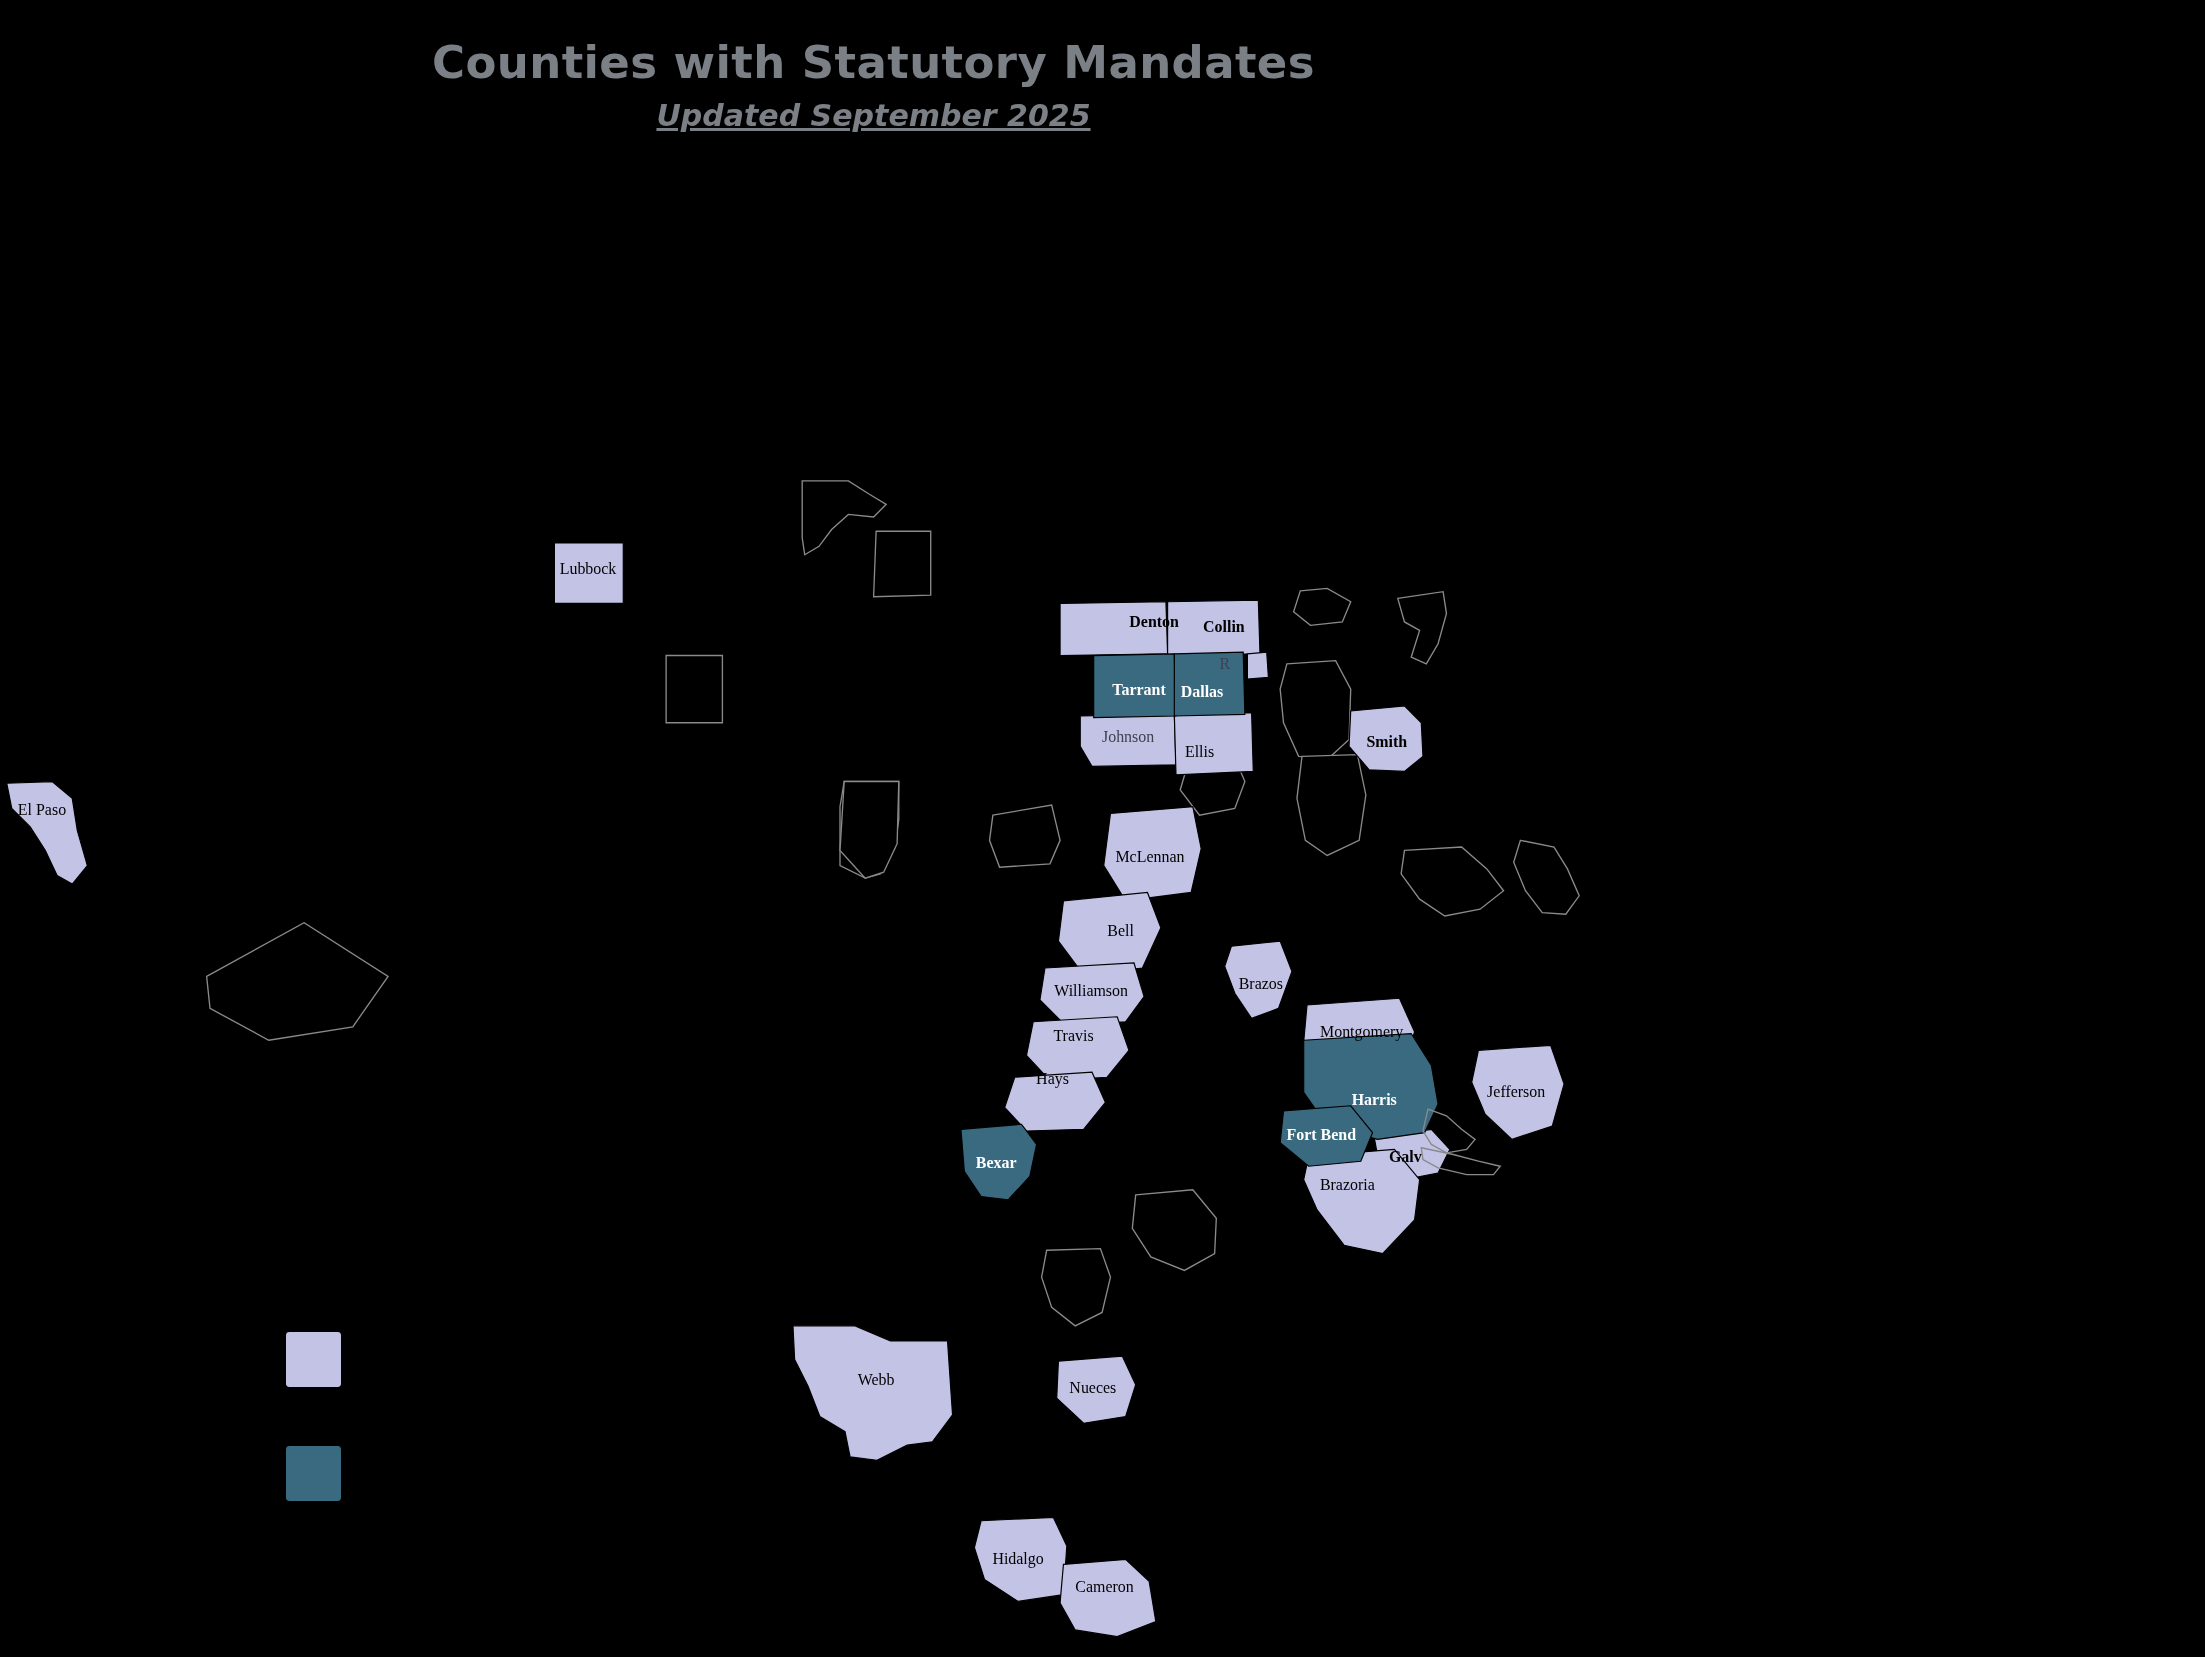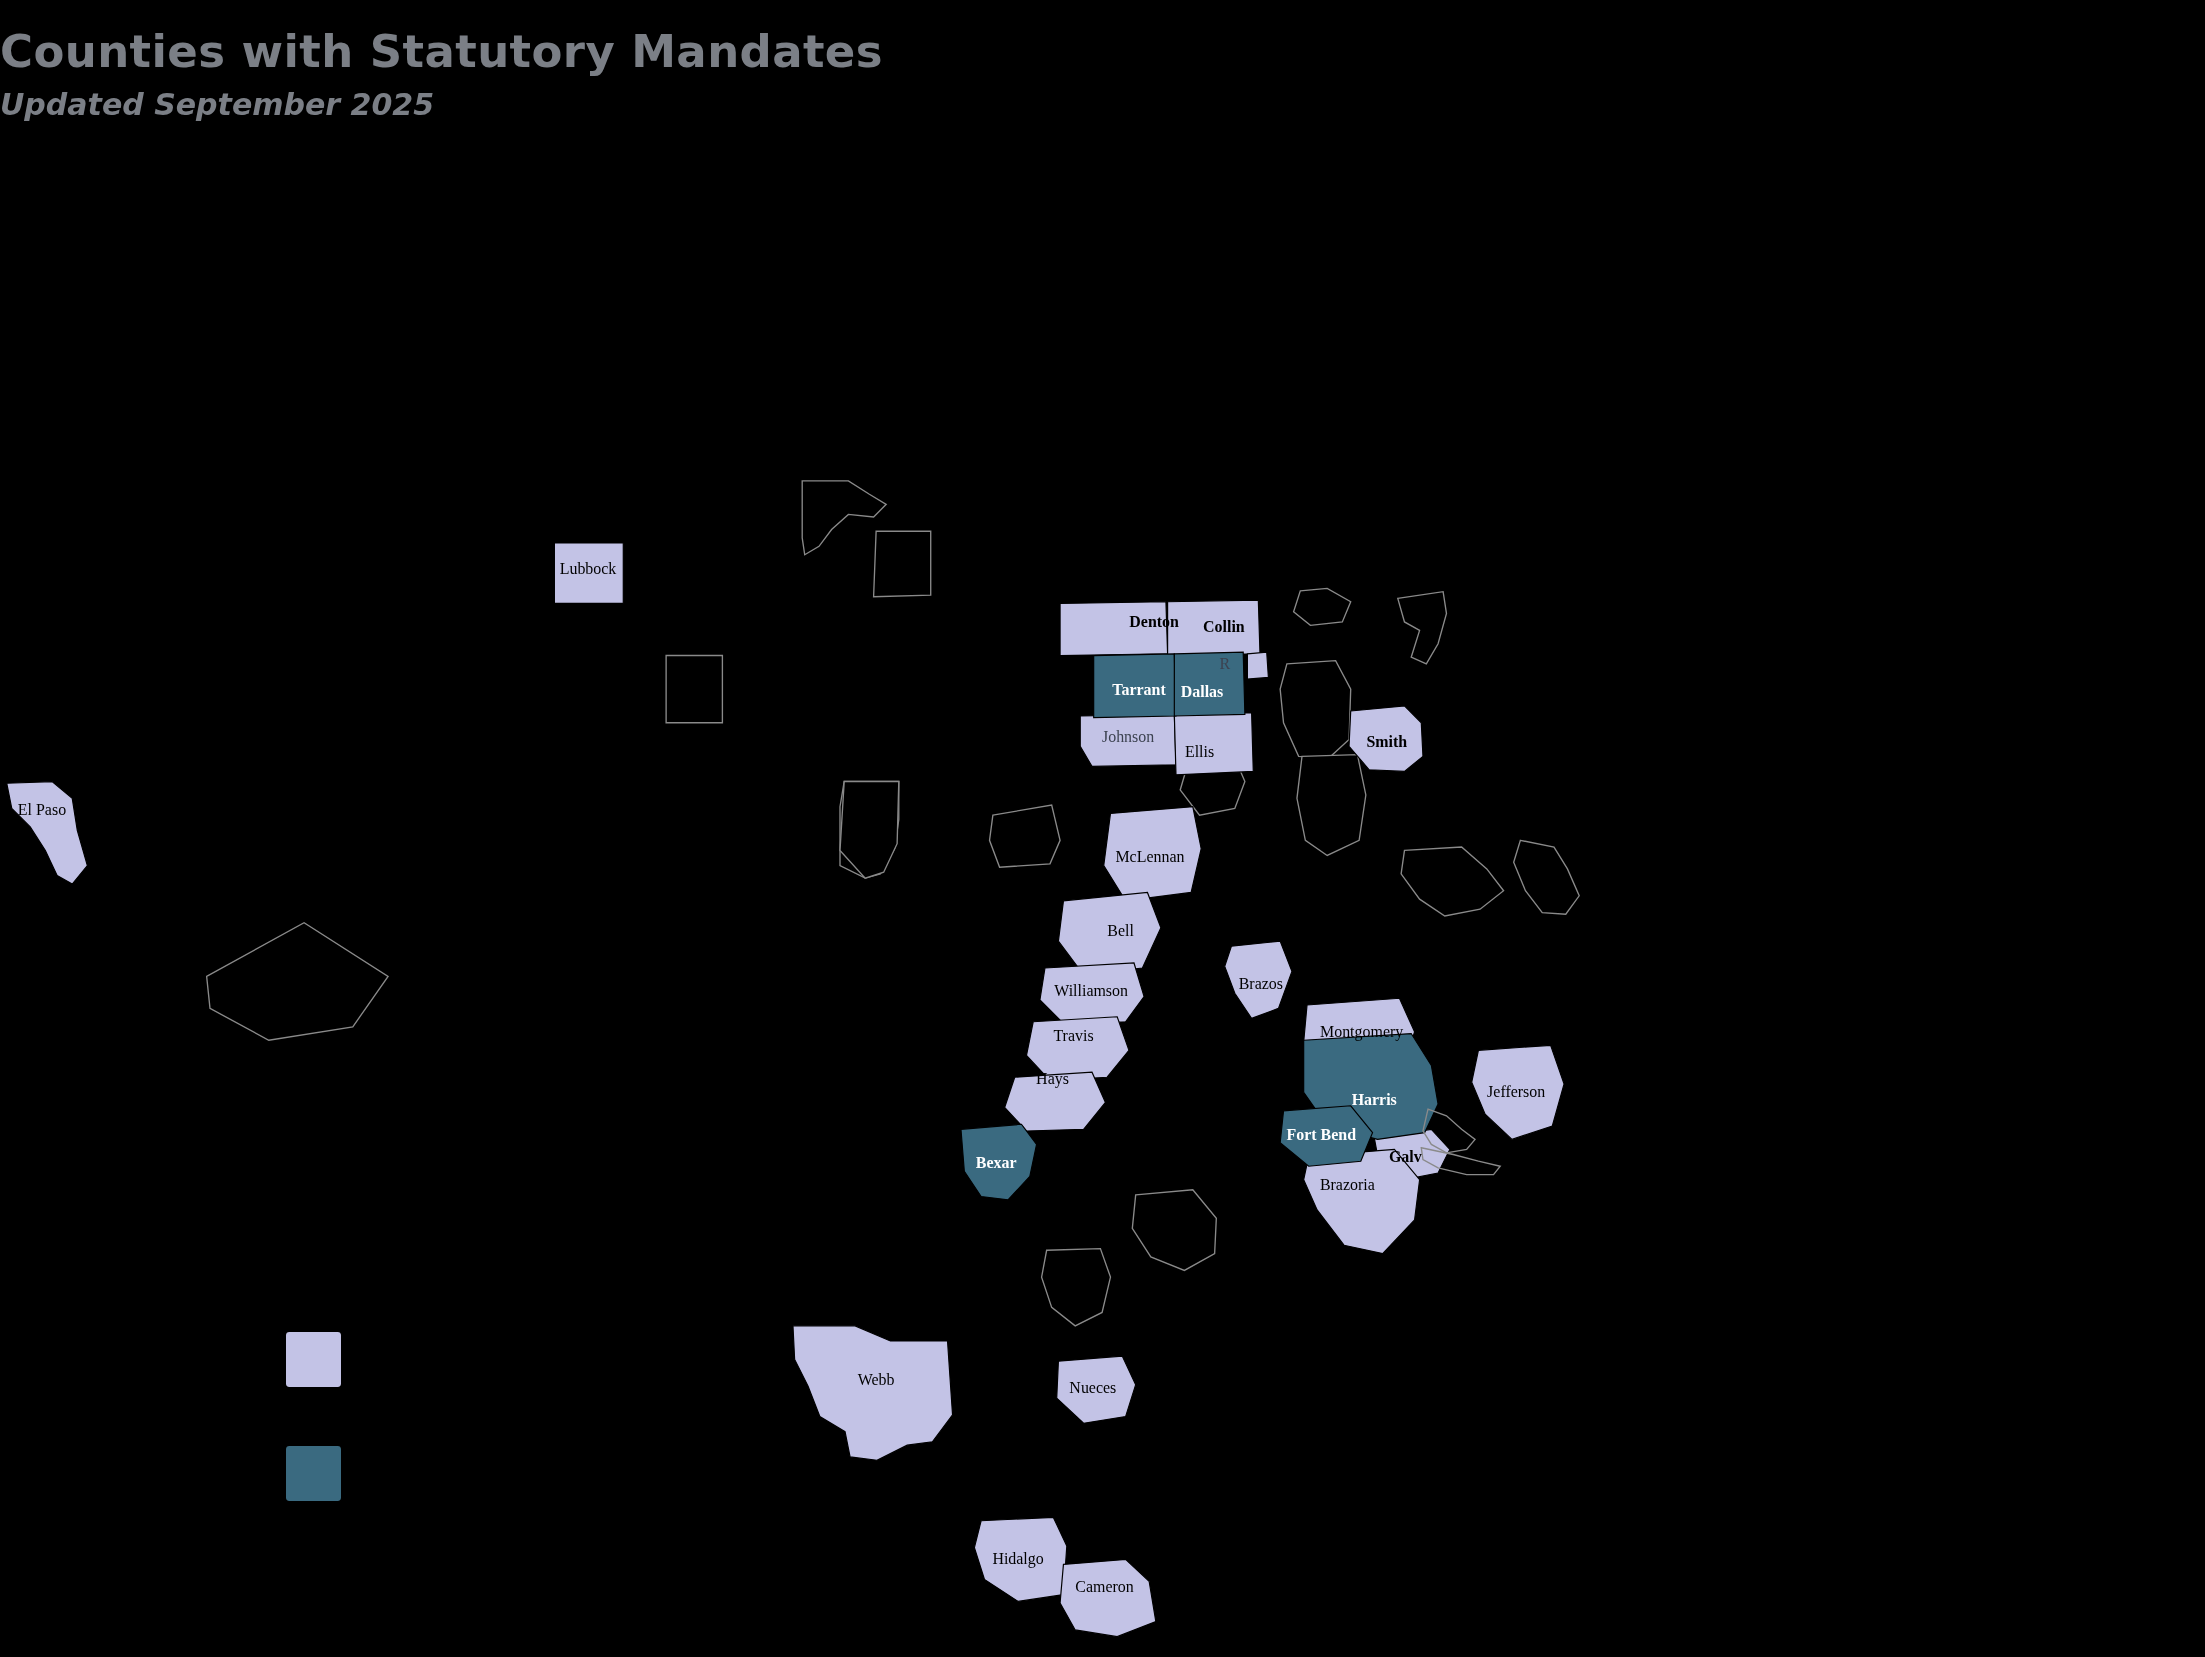--- a/index.html
+++ b/index.html
@@ -16,39 +16,41 @@
   }
   #map-stage {
     position: absolute;
     left: 0; top: 0;
     width: 2205px;
     height: 1658px;
   }
   .title-block {
     position: absolute;
     left: 0;
-    top: 27px;
+    top: 38px;
     width: 1747px;
+    text-align: center;
     pointer-events: none;
   }
   .map-title {
     font-family: "DejaVu Sans", sans-serif;
     font-weight: bold;
     font-size: 45px;
     color: #7b7f86;
     letter-spacing: 0.4px;
     line-height: 1.1;
   }
   .map-subtitle {
     font-family: "DejaVu Sans", sans-serif;
     font-weight: bold;
     font-style: italic;
     font-size: 30px;
     color: #7b7f86;
     margin-top: 10px;
+    text-decoration: underline;
   }
   svg.map {
     position: absolute;
     left: 0;
     top: 0;
     width: 2205px;
     height: 1658px;
     display: block;
   }
   .label {

